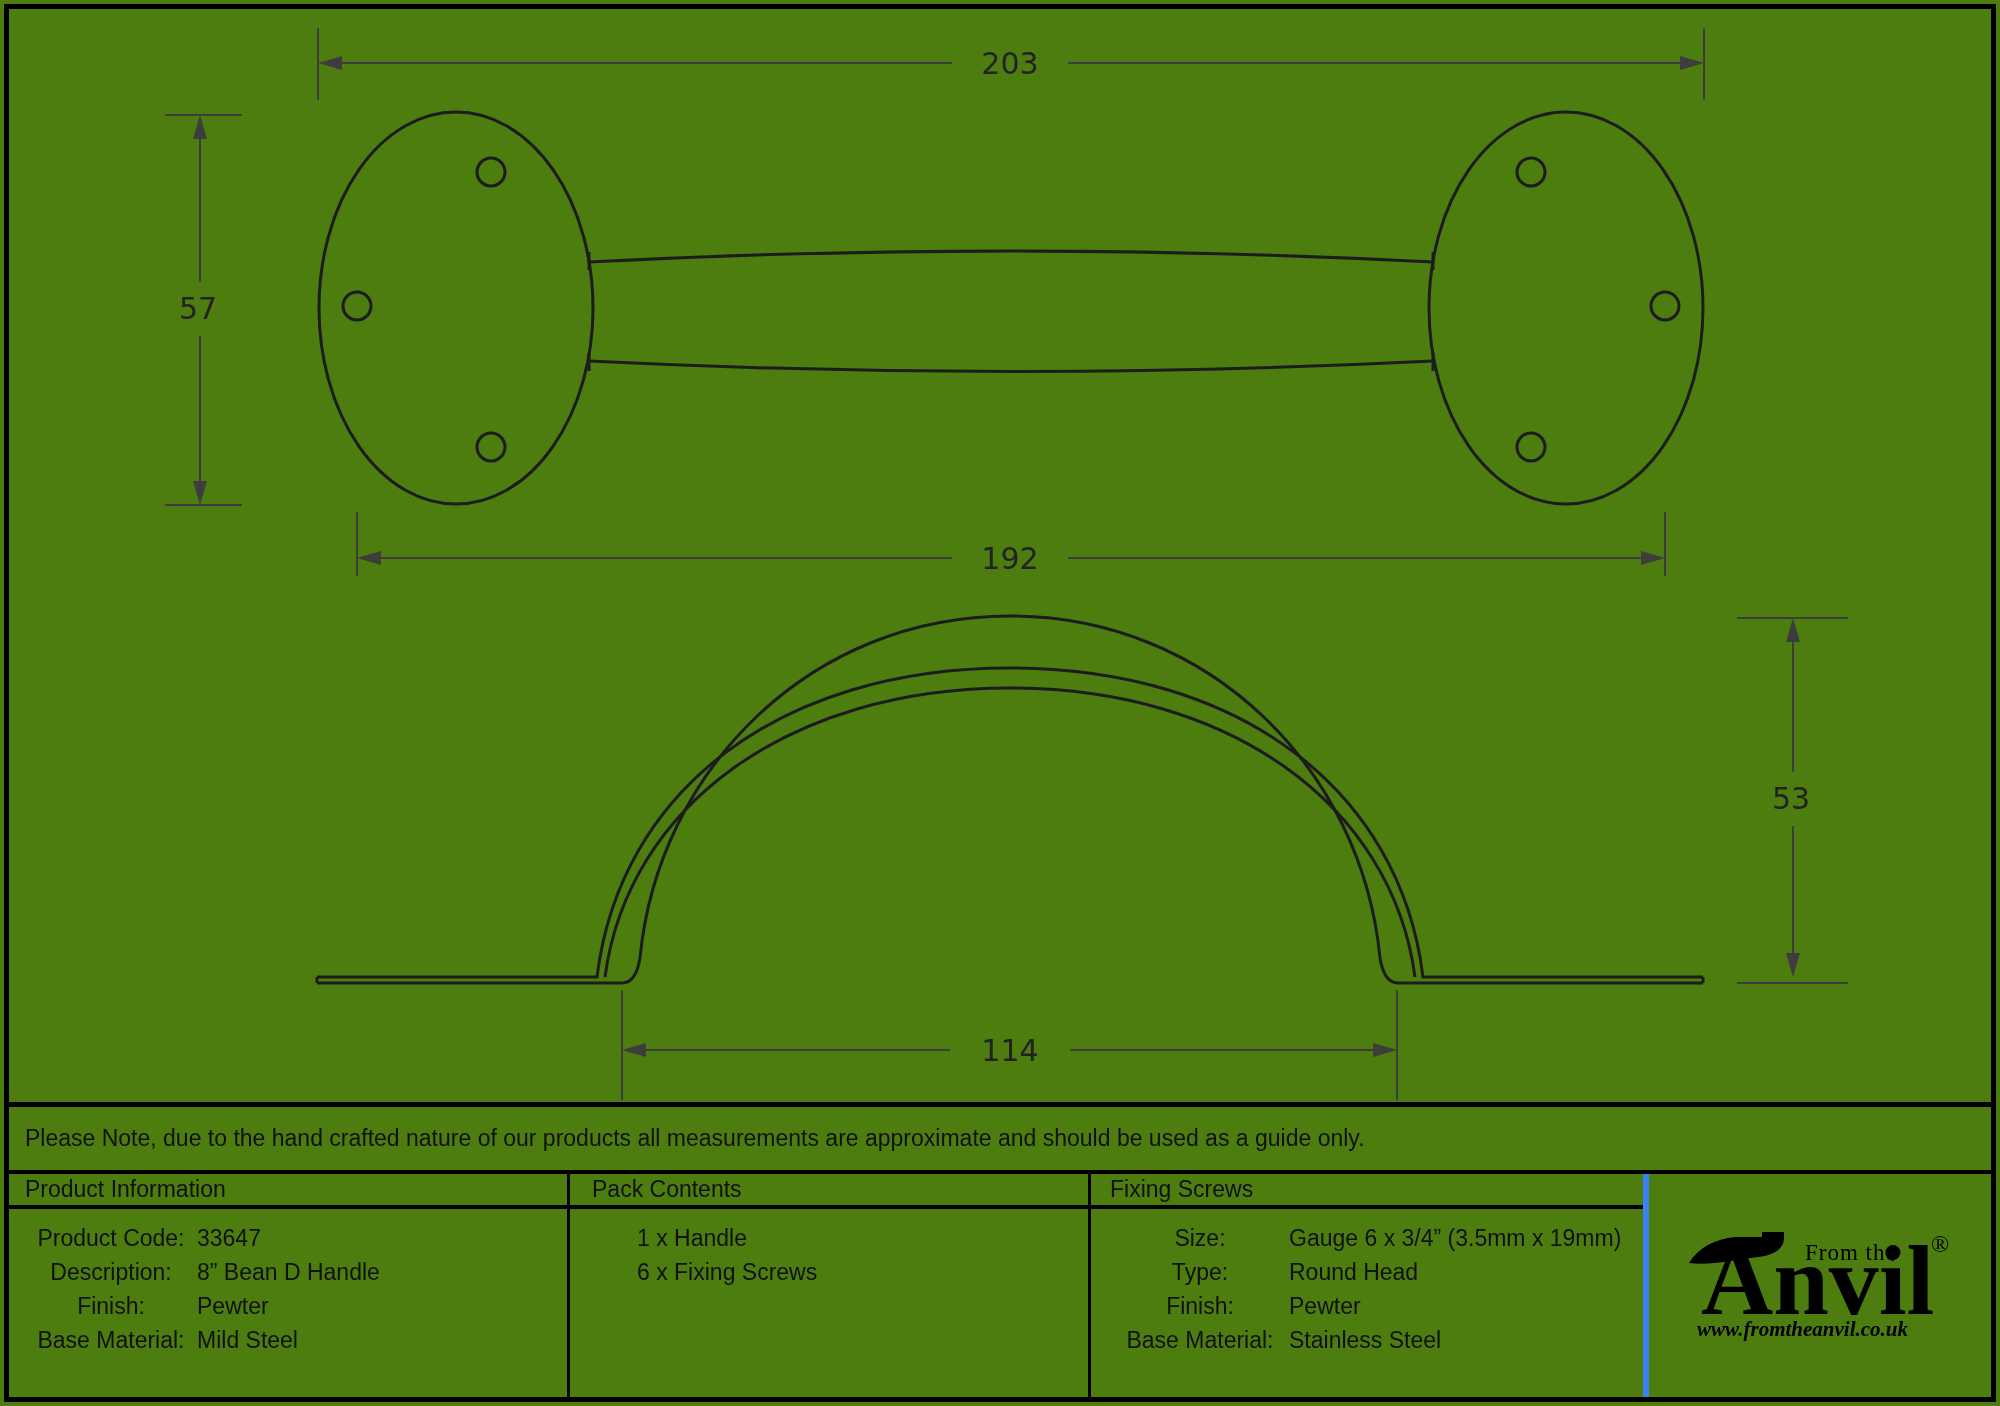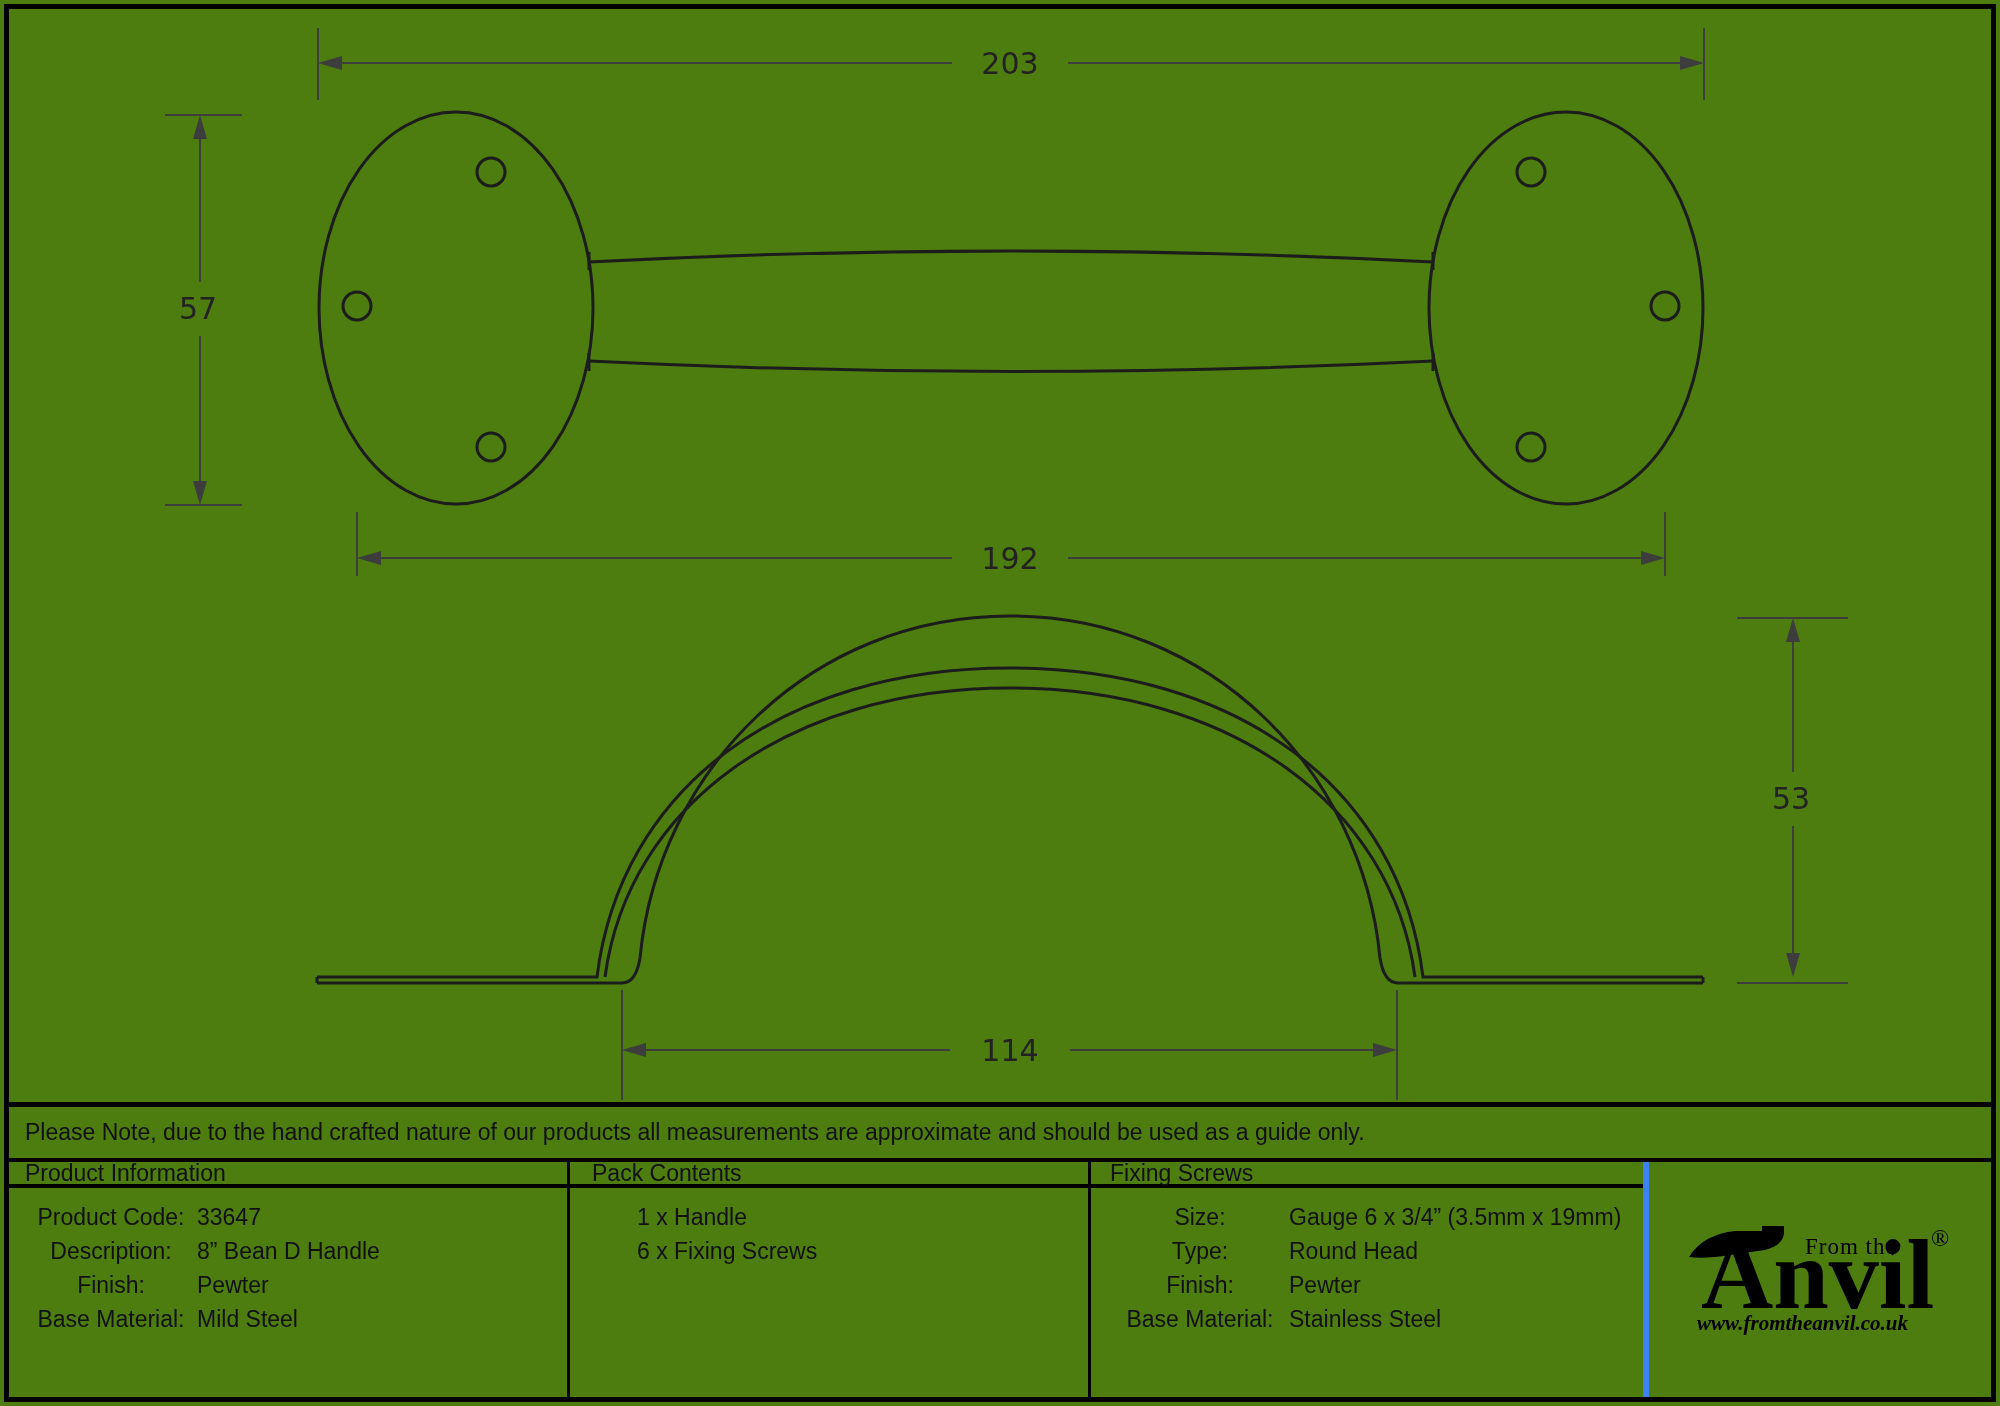--- a/index.html
+++ b/index.html
@@ -2,28 +2,28 @@
 <html><head>
 <meta charset="utf-8">
 <style>
   html,body{margin:0;padding:0;background:#fff;}
   body{width:2000px;height:1406px;overflow:hidden;font-family:"Liberation Sans",sans-serif;color:#111;}
   .page{position:relative;width:2000px;height:1406px;background:#4d7c0f;}
   .frame{position:absolute;inset:4px;border:5px solid #000;pointer-events:none;}
   svg.drawing{position:absolute;left:0;top:0;}
   .dim-text{font-family:"DejaVu Sans",sans-serif;font-size:30px;fill:#222;}
   .table-area{position:absolute;left:9px;right:9px;top:1102px;bottom:9px;display:flex;flex-direction:column;}
-  .note-row{height:60px;box-sizing:border-box;border-top:5px solid #000;border-bottom:4px solid #000;display:flex;align-items:center;padding-left:16px;font-size:23px;}
+  .note-row{height:72px;box-sizing:border-box;border-top:5px solid #000;border-bottom:4px solid #000;display:flex;align-items:center;padding-left:16px;font-size:23px;}
   .grid{flex:1;display:flex;}
   .col{box-sizing:border-box;}
   .col.c1{width:561px;border-right:3px solid #000;}
   .col.c2{width:521px;border-right:3px solid #000;}
   .col.c3{width:558px;border-right:6px solid #3b82f6;}
   .col.c4{flex:1;display:flex;align-items:center;justify-content:center;}
-  .col-header{height:26px;box-sizing:border-box;border-bottom:4px solid #000;font-size:23px;display:flex;align-items:center;}
+  .col-header{height:35px;box-sizing:border-box;border-bottom:4px solid #000;font-size:23px;display:flex;align-items:center;}
   .c1 .col-header{padding-left:16px;}
   .c2 .col-header{padding-left:22px;}
   .c3 .col-header{padding-left:19px;}
   .cell-body{padding-top:12px;font-size:23px;}
   .kv{display:flex;line-height:34px;text-align:center;}
   .c1 .kv{padding-left:16px;}
   .c1 .kv .k{width:172px;}
   .c3 .kv{padding-left:20px;}
   .c3 .kv .k{width:178px;}
   .item{line-height:34px;padding-left:38px;margin-left:29px;}

